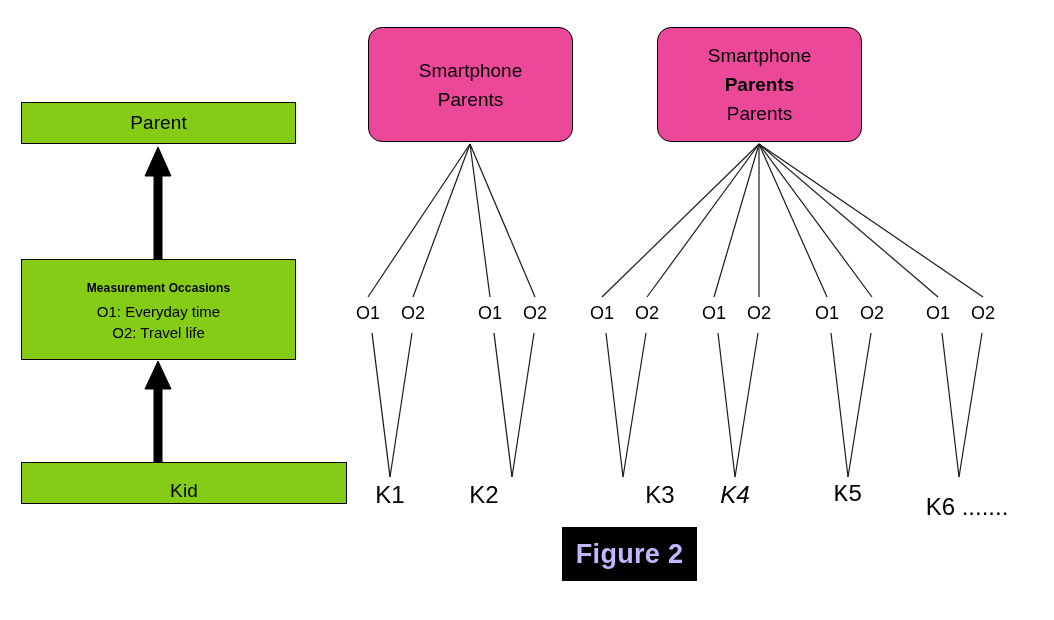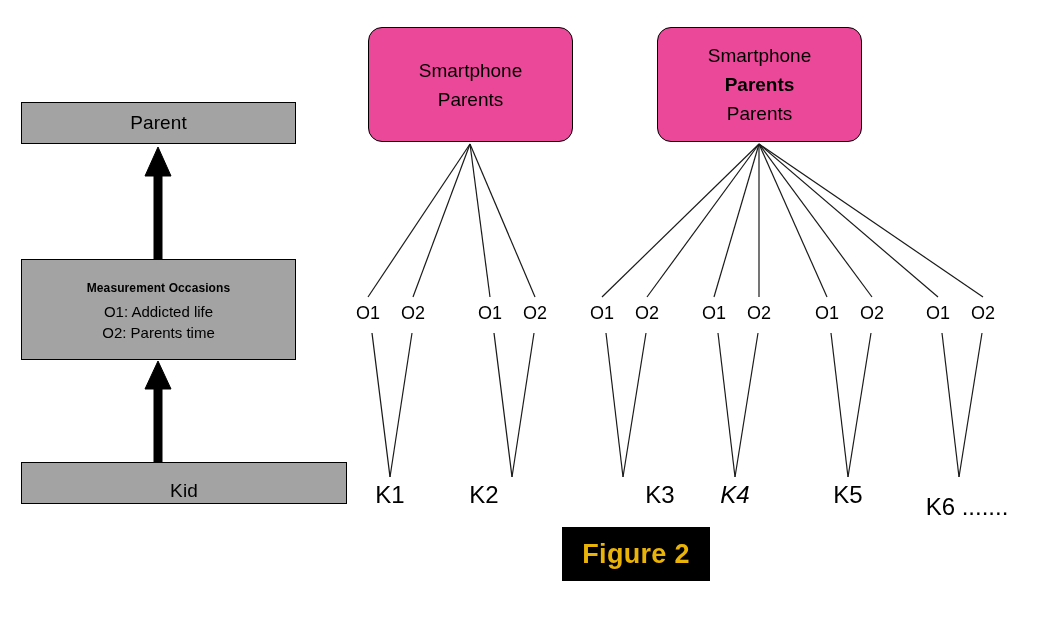--- a/index.html
+++ b/index.html
@@ -20,21 +20,21 @@
     left: 0; top: 0;
     width: 1054px;
     height: 620px;
   }
 
   
   .legend-box {
     position: absolute;
     box-sizing: border-box;
     border: 1.6px solid #000000;
-    background: #a3a3a3;
+    background: #84cc16;
     display: flex;
     flex-direction: column;
     align-items: center;
     justify-content: center;
     text-align: center;
   }
   #parent-box  { left: 21px;  top: 102px; width: 275px; height: 42px; }
   #measure-box { left: 21px;  top: 259px; width: 275px; height: 101px; }
   #kid-box     { left: 21px;  top: 462px; width: 326px; height: 42px; justify-content: flex-end; }
 
@@ -91,24 +91,24 @@
     line-height: 22px;
     transform: translateX(-50%);
     white-space: nowrap;
   }
 
   
   #figure-caption {
     position: absolute;
     left: 562px;
     top: 527px;
-    width: 148px;
+    width: 135px;
     height: 54px;
     background: #000000;
-    color: #eab308;
+    color: #c4b5fd;
     font-size: 27px;
     font-weight: 700;
     display: flex;
     align-items: center;
     justify-content: center;
     letter-spacing: .3px;
   }
 
   svg.overlay {
     position: absolute;
@@ -172,22 +172,22 @@
       <line x1="982" y1="333" x2="959" y2="477"></line>
     </g>
   </svg>
 
   <div class="legend-box" id="parent-box">
     <div class="legend-title">Parent</div>
   </div>
 
   <div class="legend-box" id="measure-box">
     <div class="legend-title-strong">Measurement Occasions</div>
-    <div class="legend-sub">O1: Addicted life</div>
-    <div class="legend-sub">O2: Parents time</div>
+    <div class="legend-sub">O1: Everyday time</div>
+    <div class="legend-sub">O2: Travel life</div>
   </div>
 
   <div class="legend-box" id="kid-box">
     <div class="legend-title">Kid</div>
   </div>
 
   <div class="node-box" id="group-box-0">
     <div class="node-line">Smartphone</div>
     <div class="node-line">Parents</div>
   </div>
@@ -208,18 +208,18 @@
   <div class="occ-label" style="left:759px; top:302px;">O2</div>
   <div class="occ-label" style="left:827px; top:302px;">O1</div>
   <div class="occ-label" style="left:872px; top:302px;">O2</div>
   <div class="occ-label" style="left:938px; top:302px;">O1</div>
   <div class="occ-label" style="left:983px; top:302px;">O2</div>
 
   <div class="kid-label" style="left:390px; top:484px;">K1</div>
   <div class="kid-label" style="left:484px; top:484px;">K2</div>
   <div class="kid-label" style="left:623px; top:484px;margin-left:37px;">K3</div>
   <div class="kid-label" style="left:735px; top:484px;font-style:italic;">K4</div>
-  <div class="kid-label" style="left:848px; top:484px;">K5</div>
+  <div class="kid-label" style="left:848px; top:484px;font-family:Liberation Mono, monospace;">K5</div>
   <div class="kid-label" style="left:967px; top:496px;">K6 .......</div>
 
   <div id="figure-caption">Figure 2</div>
 
 </div>
 
 </body></html>

